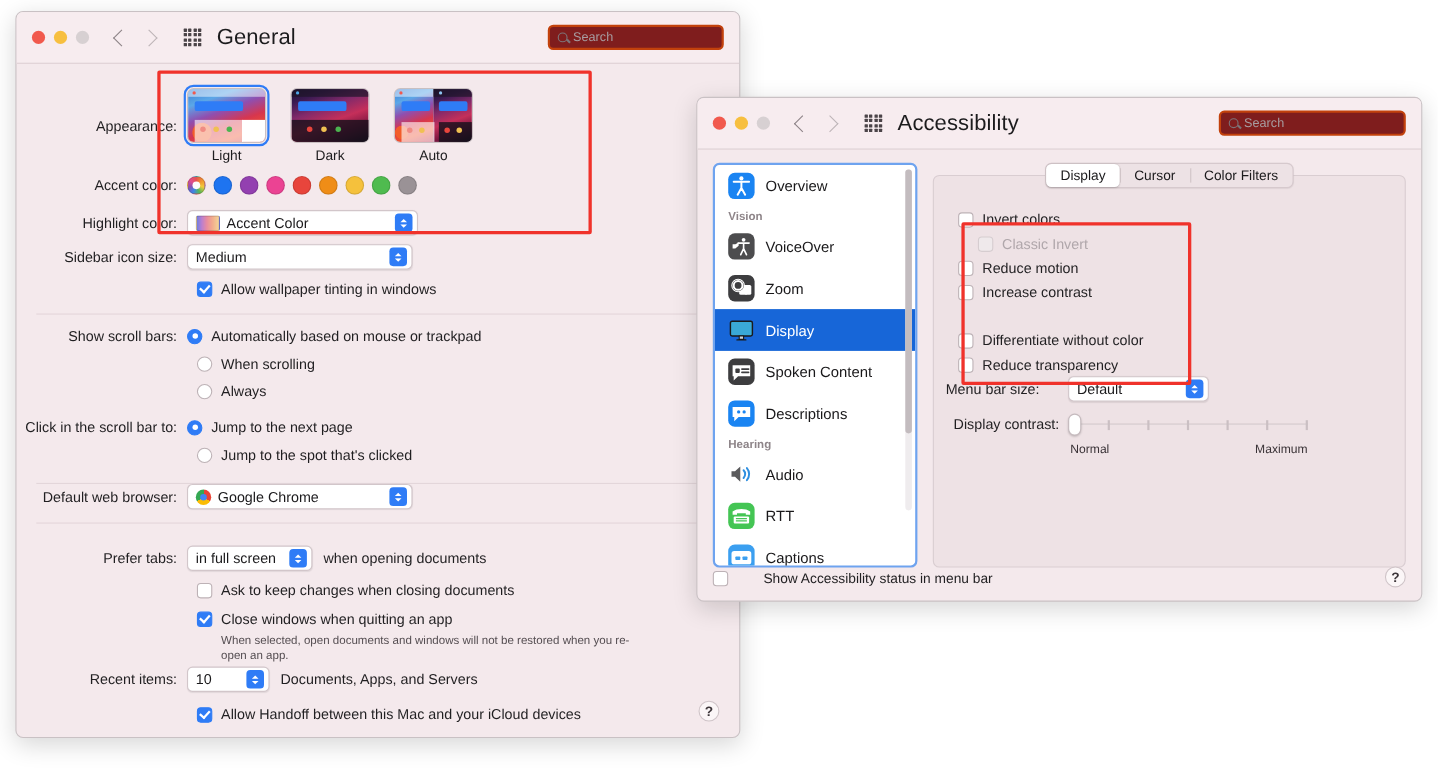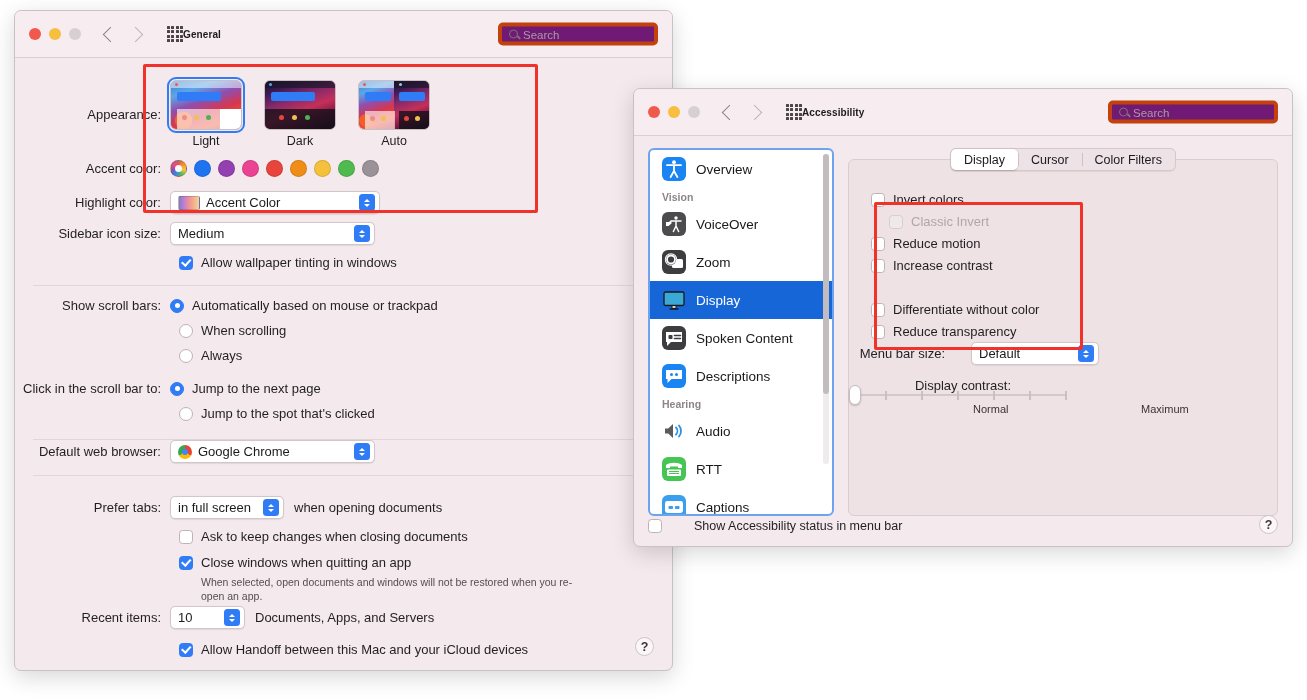--- a/index.html
+++ b/index.html
@@ -45,32 +45,33 @@
     margin-left: 26px;
     width: 16px; height: 16px;
     display: grid;
     grid-template-columns: repeat(4, 1fr);
     grid-template-rows: repeat(4, 1fr);
     gap: 1.5px;
   }
   .grid-icon i { background: #4b4448; border-radius: 0.5px; display:block; }
 
   .wintitle {
-    font-size: 10px;
-    font-weight: bold;
+    margin-left: 14px;
+    font-size: 20px;
+    font-weight: normal;
     color: #1c1b1d;
     letter-spacing: 0.1px;
   }
 
   .searchbox {
     position: absolute;
     right: 14px; top: 50%; transform: translateY(-50%);
     width: 160px; height: 23px;
-    background: #701a75;
-    border: 4px solid #c2410c;
+    background: #7f1d1d;
+    border: 2px solid #c2410c;
     border-radius: 5px;
     display: flex; align-items: center; padding: 0 7px; gap: 5px;
   }
   .mag {
     width: 9px; height: 9px; border: 1.5px solid #7d7478; border-radius: 50%;
     position: relative; flex: none;
   }
   .mag::after {
     content: ''; position: absolute; width: 4px; height: 1.5px; background: #7d7478;
     transform: rotate(45deg); right: -4px; bottom: 0px;
@@ -697,21 +698,21 @@
               <span class="lbl" style="width:122px; text-align:right; padding-right:26px;">Menu bar size:</span>
               <span class="popup" style="width:128px">
                 <span>Default</span>
                 <span class="stepper">
                     <i class="sv up"></i>
                     <i class="sv dn"></i>
                   </span>
               </span>
             </div>
 
-            <div style="position:absolute; left:0; top:218px; display:flex; align-items:center;flex-direction:column;">
+            <div style="position:absolute; left:0; top:218px; display:flex; align-items:center;">
               <span class="lbl" style="width:122px; text-align:right; padding-right:8px;">Display contrast:</span>
               <span class="slider-track">
                 <span class="slider-line"></span>
                 <span class="slider-tick" style="left:0"></span>
                 <span class="slider-tick" style="left:36px"></span>
                 <span class="slider-tick" style="left:72px"></span>
                 <span class="slider-tick" style="left:108px"></span>
                 <span class="slider-tick" style="left:144px"></span>
                 <span class="slider-tick" style="left:180px"></span>
                 <span class="slider-tick" style="left:216px"></span>

